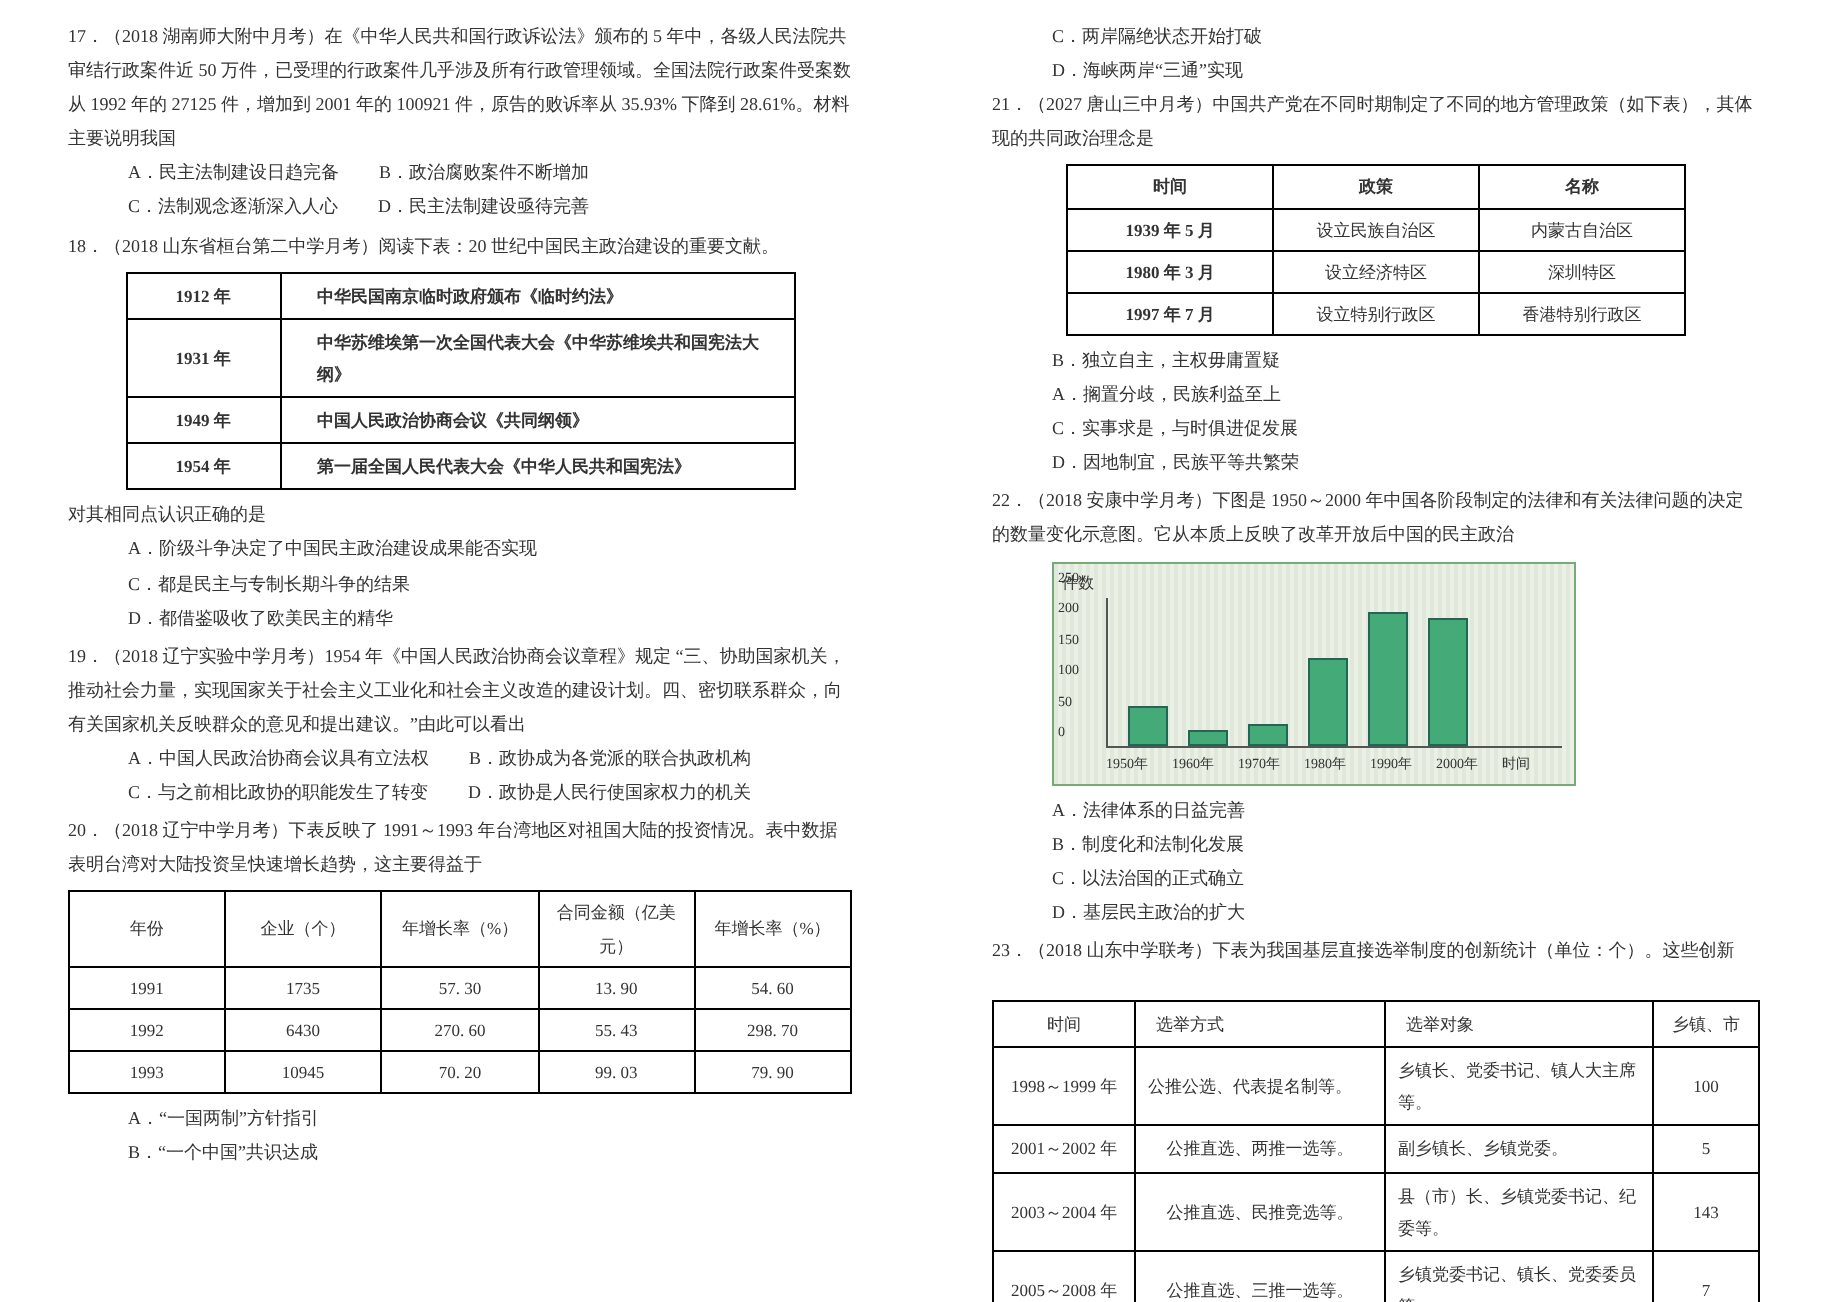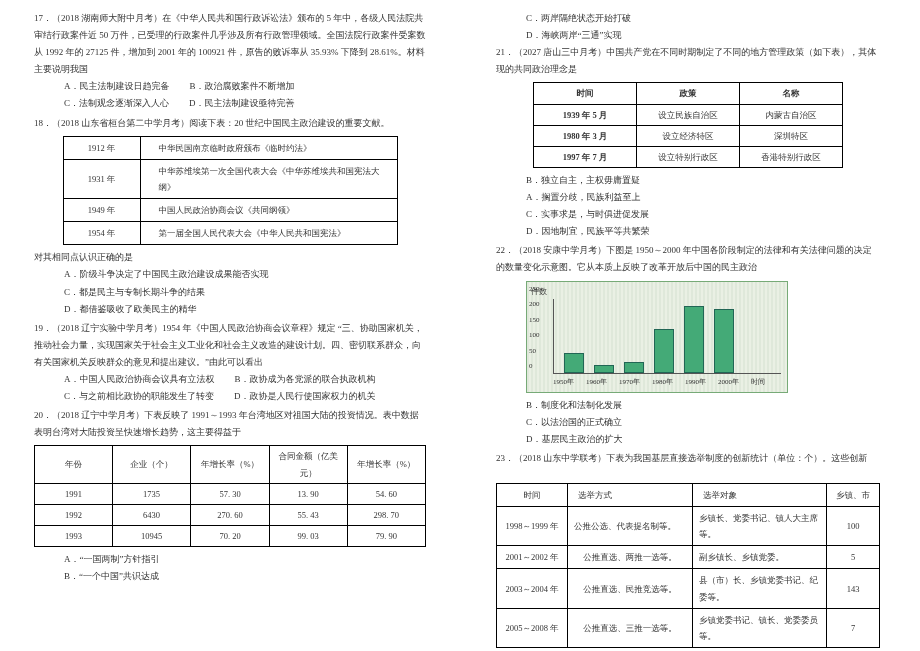--- a/index.html
+++ b/index.html
@@ -15,21 +15,21 @@
     width: 50%; box-sizing: border-box; padding: 10px 34px 4px 34px;
   }
   .col-right { padding-left: 36px; padding-right: 40px; }
   p { margin: 0; }
   .q { margin-bottom: 2px; }
   .q .body { text-indent: 0; }
   .opt { padding-left: 30px; }
   .opt2 { padding-left: 30px; display: flex; gap: 20px; }
   table { border-collapse: collapse; margin: 4px auto; }
   th, td { border: 1px solid #000; font-size: 8.5px; padding: 2px 6px; text-align: center; vertical-align: middle; }
-  .tbl-doc td { padding: 3px 8px; }
+  .tbl-doc td { padding: 3px 8px; font-weight: bold; }
   .tbl-doc td:first-child { width: 60px; }
   .tbl-doc td:last-child { width: 230px; text-align: left; padding-left: 18px;}
   .tbl-inv th, .tbl-inv td { width: 70px; }
   .tbl-pol th, .tbl-pol td { width: 90px; }
   .tbl-pol th { font-weight: bold; }
   .tbl-elec td { font-size: 8.5px; padding: 3px 4px; }
   .chart {
     width: 260px; height: 110px; margin: 4px 0 4px 30px;
     border: 1px solid #7a7; background:
       repeating-linear-gradient(to right, #dfe8da 0 2px, #eaf0e4 2px 4px);
@@ -201,20 +201,21 @@
         <div class="xaxis">
           <span>1950年</span>
           <span>1960年</span>
           <span>1970年</span>
           <span>1980年</span>
           <span>1990年</span>
           <span>2000年</span>
           <span>时间</span>
         </div>
       </div>
+      <p class="opt">A．法律体系的日益完善</p>
       <p class="opt">B．制度化和法制化发展</p>
       <p class="opt">C．以法治国的正式确立</p>
       <p class="opt">D．基层民主政治的扩大</p>
     </div>
 
     <div class="q">
       <p class="body">23．（2018 山东中学联考）下表为我国基层直接选举制度的创新统计（单位：个）。这些创新</p>
       <div style="height:12px"></div>
       <table class="tbl-elec" style="width:100%;">
         <tbody>

